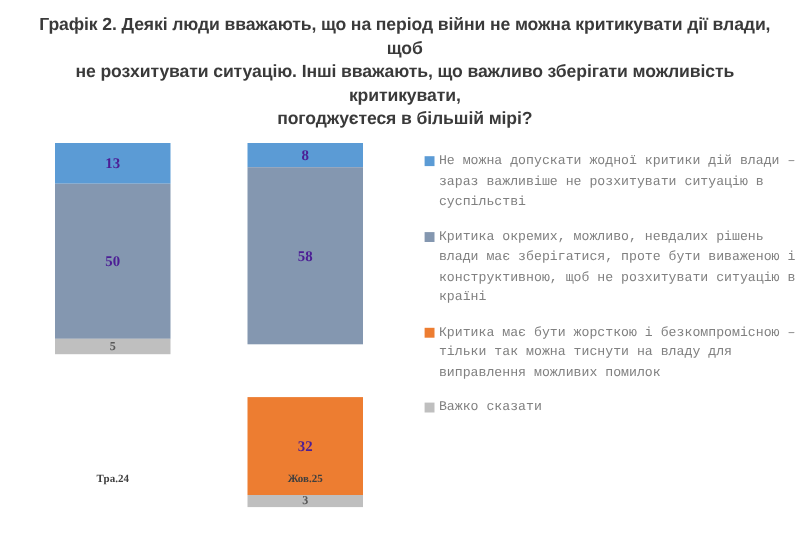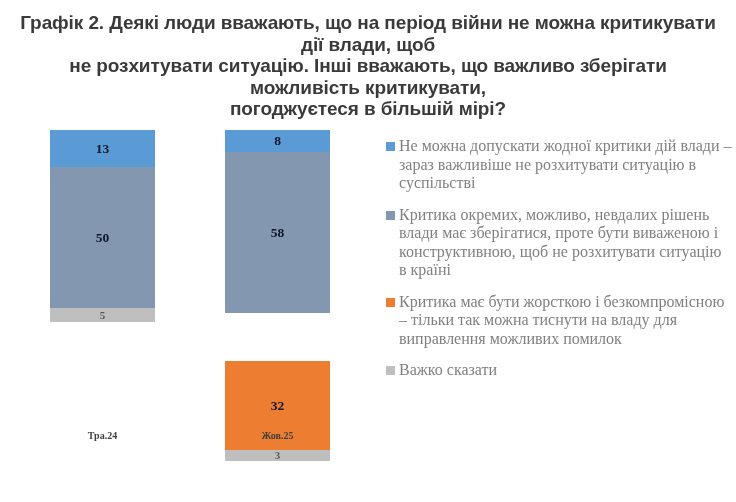--- a/index.html
+++ b/index.html
@@ -16,21 +16,21 @@
   }
 
   #chart-title {
     position: absolute;
     left: 18px;
     top: 12px;
     width: 700px;
     text-align: center;
     font-family: "Liberation Sans", sans-serif;
     font-weight: bold;
-    font-size: 19px;
+    font-size: 16px;
     line-height: 21.5px;
     color: #3a3a3a;
     letter-spacing: -0.1px;
   }
 
   #plot-area {
     position: absolute;
     left: 0px;
     top: 118px;
     width: 380px;
@@ -57,21 +57,21 @@
   }
   .seg-blue    { background: #5B9BD5; }
   .seg-slate   { background: #8497B0; }
   .seg-orange  { background: #ED7D31; }
   .seg-gray    { background: #BFBFBF; }
 
   .seg-label {
     font-family: "Liberation Serif", serif;
     font-weight: bold;
     font-size: 13.5px;
-    color: #0f172a;
+    color: #4c1d95;
     line-height: 1;
     user-select: none;
   }
   .seg-label.dark {
     color: #595959;
     font-size: 11px;
   }
 
   .axis-label {
     position: absolute;
@@ -98,22 +98,22 @@
     margin-bottom: 13px;
   }
   .legend-swatch {
     flex: 0 0 auto;
     width: 9px;
     height: 9px;
     margin-top: 5px;
     margin-right: 4px;
   }
   .legend-text {
-    font-family: Liberation Serif, serif;
-    font-size: 16px;
+    font-family: Liberation Mono, monospace;
+    font-size: 12px;
     line-height: 18.5px;
     color: #808080;
   }
 </style>
 </head>
 <body>
 
 <div id="chart-title">
   <div>Графік 2. Деякі люди вважають, що на період війни не можна критикувати дії влади, щоб</div>
   <div>не розхитувати ситуацію. Інші вважають, що важливо зберігати можливість критикувати,</div>

